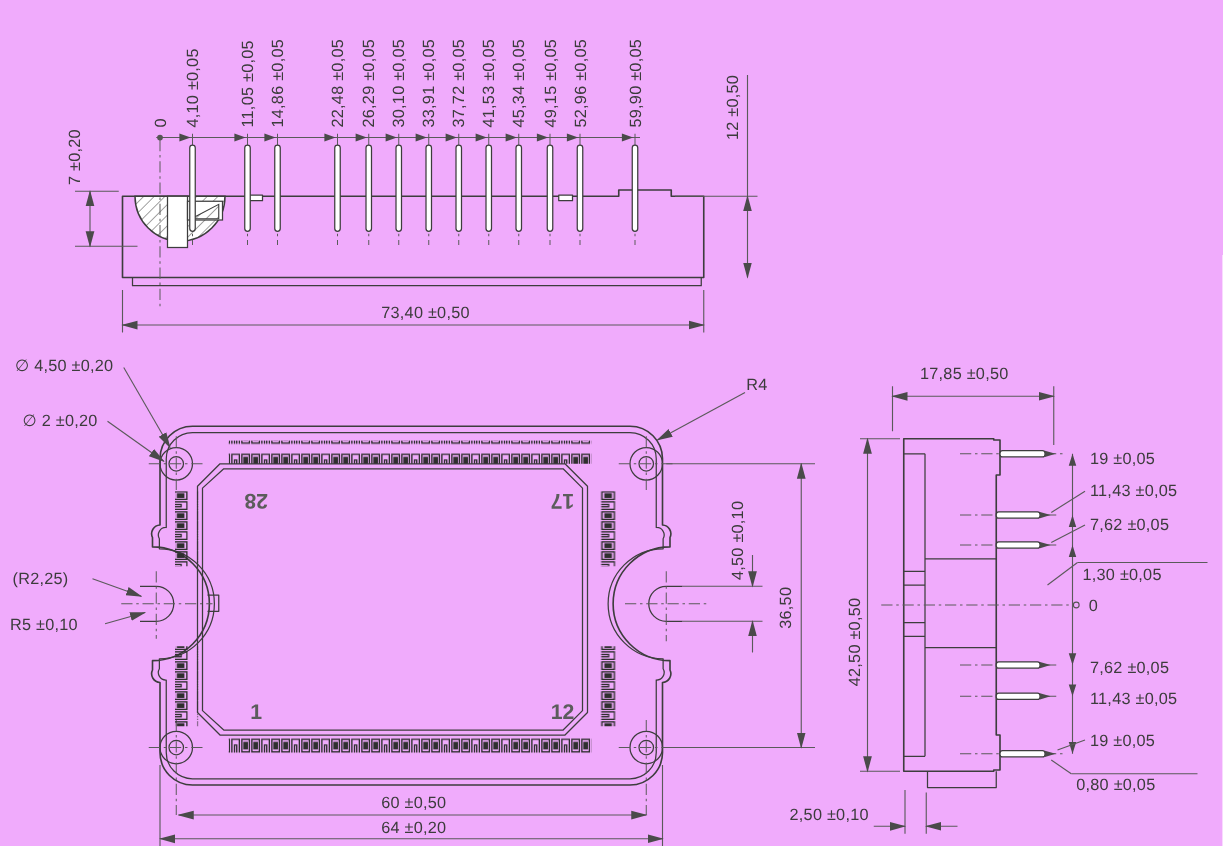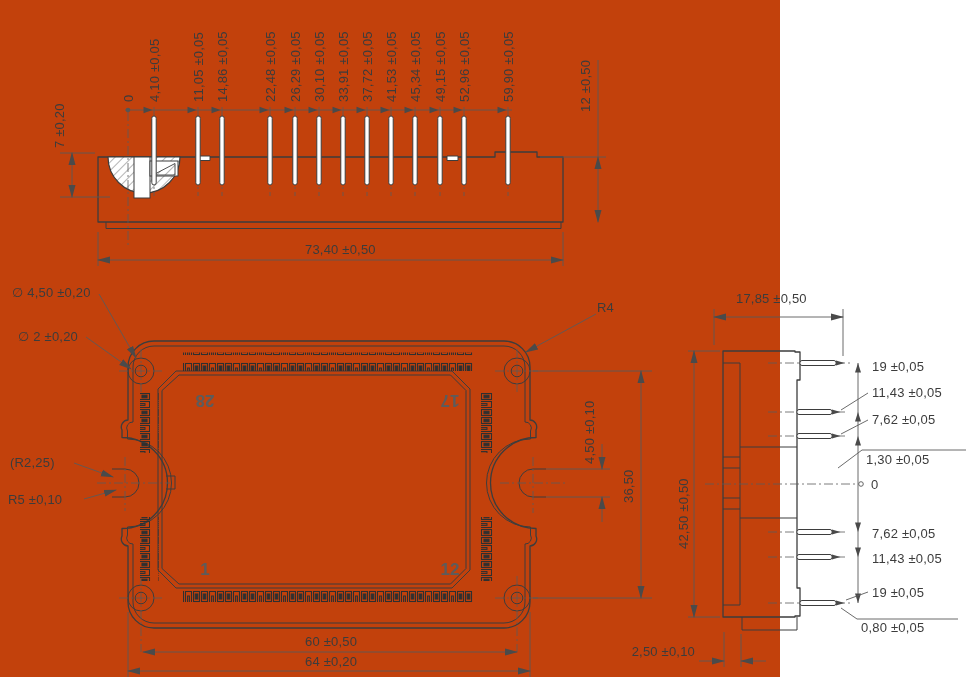--- a/index.html
+++ b/index.html
@@ -1,16 +1,16 @@
 <!DOCTYPE html>
 <html><head>
 <meta charset="utf-8">
 <style>
   html,body{margin:0;padding:0;background:#fff;}
-  .stage{width:780px;height:677px;position:relative;background:#c2410c;font-family:"Liberation Sans",sans-serif;}
+  .stage{width:978px;height:677px;position:relative;background:#f0abfc;font-family:"Liberation Sans",sans-serif;}
   svg{display:block;}
   .ln{stroke:#3d3d3d;stroke-width:1.3;fill:none;stroke-linejoin:round;}
   .ln2{stroke:#3d3d3d;stroke-width:1;fill:none;stroke-linejoin:round;}
   .thin{stroke:#5a5a5a;stroke-width:0.9;fill:none;}
   .cl{stroke:#5a5a5a;stroke-width:0.8;fill:none;stroke-dasharray:9 3 2 3;}
   .dim{font-family:"Liberation Sans","DejaVu Sans",sans-serif;font-size:13px;fill:#3c3c3c;letter-spacing:.2px;}
   .pinno{font-family:"Liberation Sans","DejaVu Sans",sans-serif;font-size:17px;font-weight:bold;fill:#5c5c5c;}
   .arr{fill:#4a4a4a;stroke:none;}
   .whitefill{fill:#ffffff;}
 </style>

